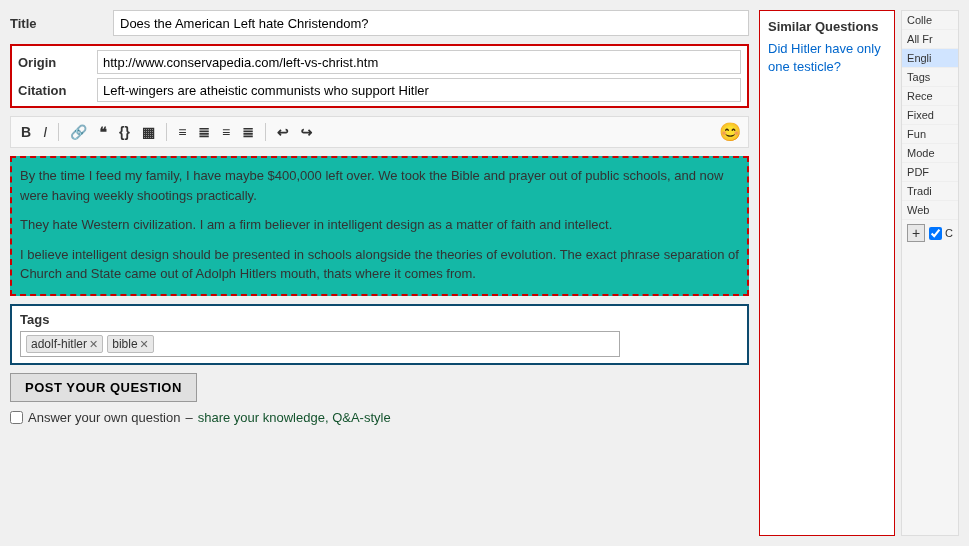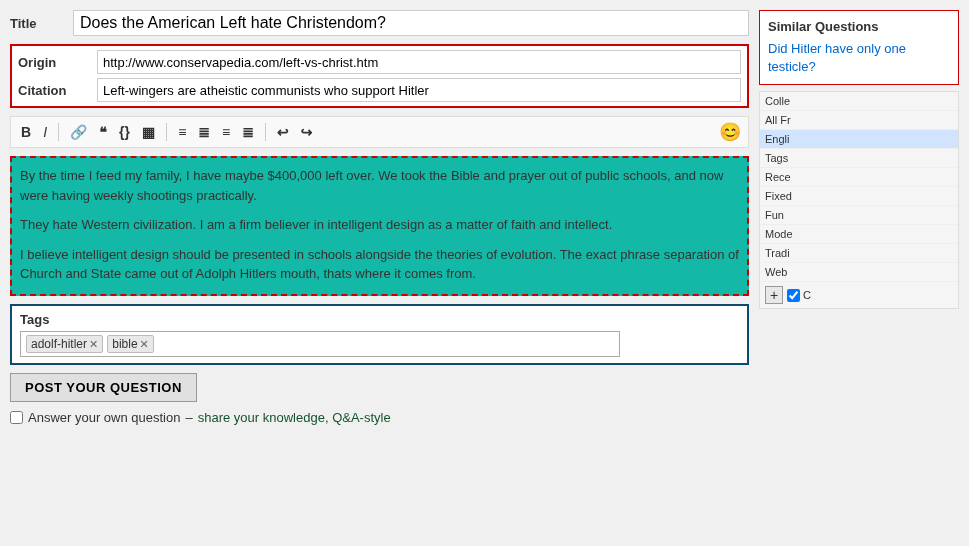--- a/index.html
+++ b/index.html
@@ -19,42 +19,43 @@
     }
     .left-panel {
       flex: 1;
       display: flex;
       flex-direction: column;
       gap: 8px;
     }
     .right-panel {
       width: 200px;
       display: flex;
-      flex-direction: column;
+      flex-direction: row;
       gap: 6px;
     }
     
     .title-row {
       display: flex;
       align-items: center;
       gap: 8px;
     }
     .field-label {
       font-weight: bold;
       font-size: 13px;
       width: 55px;
       flex-shrink: 0;
     }
     .title-input {
       flex: 1;
       height: 26px;
       border: 1px solid #ccc;
       padding: 3px 6px;
-      font-size: 16px;
-      background: #fff;
+      font-size: 13px;
+      background: #fff;
+      margin-left: 40px;
     }
     
     .origin-citation-box {
       border: 2px solid #cc0000;
       padding: 4px 6px;
       background: #fff;
       display: flex;
       flex-direction: column;
       gap: 4px;
     }
@@ -336,20 +337,21 @@
 
     <div class="sidebar-mini">
       <div class="sidebar-mini-row">Colle</div>
       <div class="sidebar-mini-row">All Fr</div>
       <div class="sidebar-mini-row active">Engli</div>
       <div class="sidebar-mini-row">Tags</div>
       <div class="sidebar-mini-row">Rece</div>
       <div class="sidebar-mini-row">Fixed</div>
       <div class="sidebar-mini-row">Fun</div>
       <div class="sidebar-mini-row">Mode</div>
+      <div class="sidebar-mini-row">PDF</div>
       <div class="sidebar-mini-row">Tradi</div>
       <div class="sidebar-mini-row">Web</div>
       <div class="sidebar-mini-footer">
         <div class="sidebar-mini-add">
           <span>+</span>
         </div>
         <div class="sidebar-mini-check">
           <input type="checkbox" checked="" style="">
           <span>C</span>
         </div>

